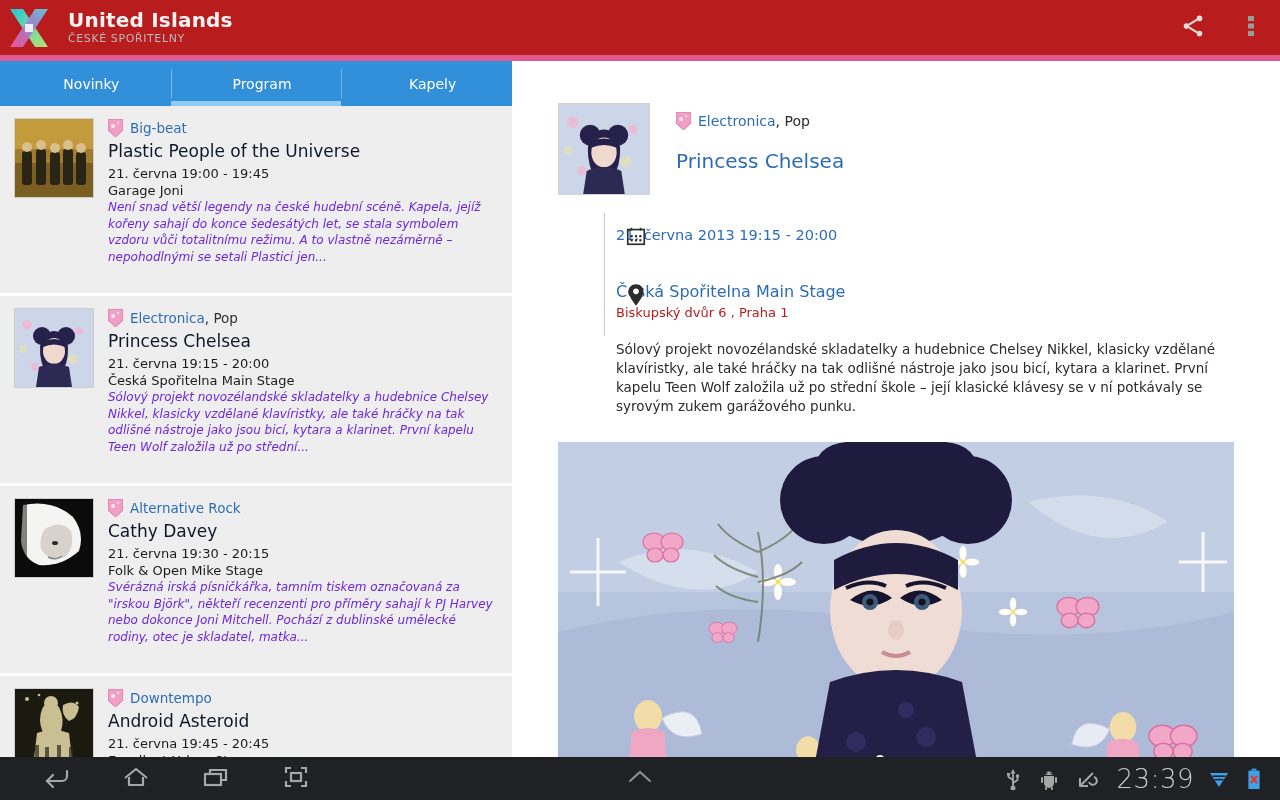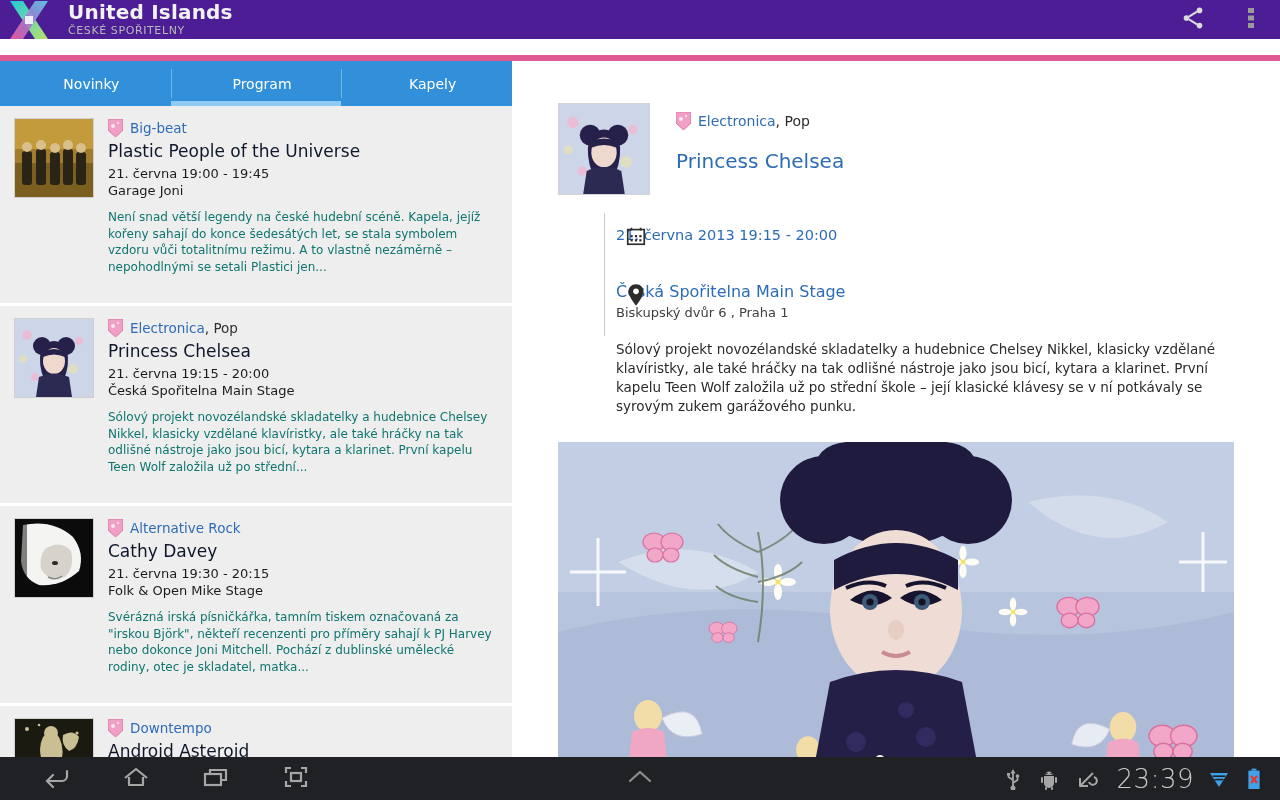--- a/index.html
+++ b/index.html
@@ -5,22 +5,22 @@
   * { box-sizing: border-box; margin: 0; padding: 0; }
   html, body {
     width: 1280px; height: 800px;
     overflow: hidden;
     font-family: "DejaVu Sans", "Liberation Sans", sans-serif;
     background: #ffffff;
   }
 
   
   #app-bar {
-    position: absolute; left: 0; top: 0; width: 1280px; height: 39px;
-    background: #4c1d95;
+    position: absolute; left: 0; top: 0; width: 1280px; height: 55px;
+    background: #b91c1c;
     display: flex; align-items: center;
   }
   #logo-wrap { width: 58px; height: 55px; display: flex; align-items: center; justify-content: center; }
   #logo { width: 44px; height: 44px; position: relative; overflow: hidden; }
   #title-block { margin-left: 10px; }
   #app-title {
     color: #f2f2f2; font-size: 20px; font-weight: bold; letter-spacing: 0.2px;
     line-height: 22px;
   }
   #app-subtitle {
@@ -79,21 +79,21 @@
   .genre-primary { color: #2d6cb5; font-size: 13.5px; }
   .genre-secondary { color: #303030; font-size: 13.5px; }
   .item-title {
     color: #0f172a; font-size: 17px; line-height: 22px; margin-bottom: 3px;
     white-space: nowrap; overflow: hidden; text-overflow: ellipsis;
   }
   .item-time, .item-stage {
     color: #1c1c1c; font-size: 13px; line-height: 17px;
   }
   .item-desc {
-    color: #0f766e; font-size: 12px; line-height: 16.5px; margin-top: 10px;
+    color: #6d28d9; font-size: 12px; line-height: 16.5px; margin-top: 0; font-style: italic;
   }
 
   
   #detail-pane {
     position: absolute; left: 512px; top: 61px; width: 768px; height: 696px;
     background: #ffffff; overflow: hidden;
   }
   #detail-head { display: flex; padding: 42px 0 0 46px; }
   #detail-thumb {
     width: 92px; height: 92px; flex: none; border: 1px solid #d3d3d3;
@@ -113,21 +113,21 @@
   #meta-rule {
     position: absolute; left: 46px; top: -12px; bottom: -14px;
     width: 1px; background: #c9c9c9;
   }
   .meta-icon {
     position: absolute; left: 6px; width: 28px; display: flex; justify-content: center;
   }
   .meta-row { position: relative; min-height: 36px; }
   #meta-date { color: #2d6cb5; font-size: 14.5px; line-height: 20px; }
   #meta-venue { color: #2d6cb5; font-size: 16px; line-height: 22px; }
-  #meta-address { color: #404040; font-size: 13px; line-height: 19px; }
+  #meta-address { color: #b91c1c; font-size: 13px; line-height: 19px; }
   #detail-desc {
     margin: 18px 46px 0 104px;
     color: #2b2b2b; font-size: 13.5px; line-height: 19px;
   }
   #detail-photo {
     margin: 26px 0 0 46px; width: 676px; height: 400px;
     position: relative; overflow: hidden;
   }
 
   

